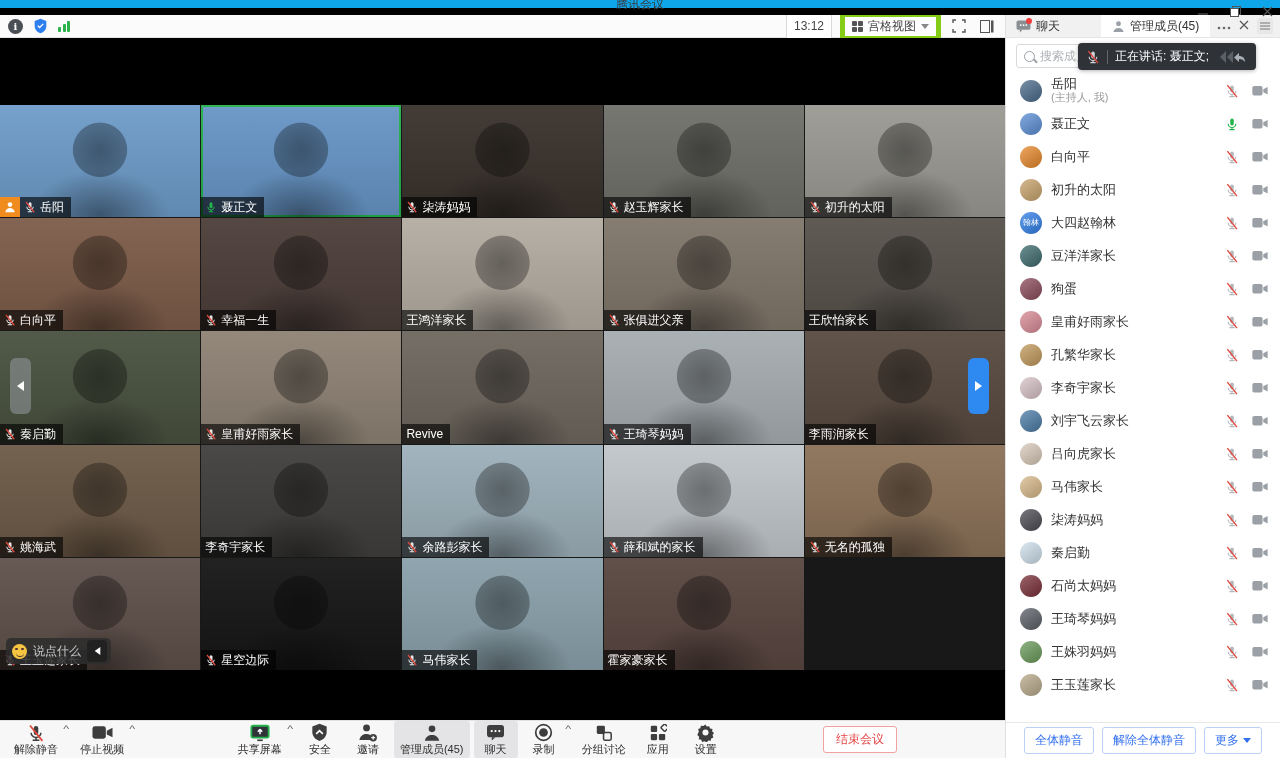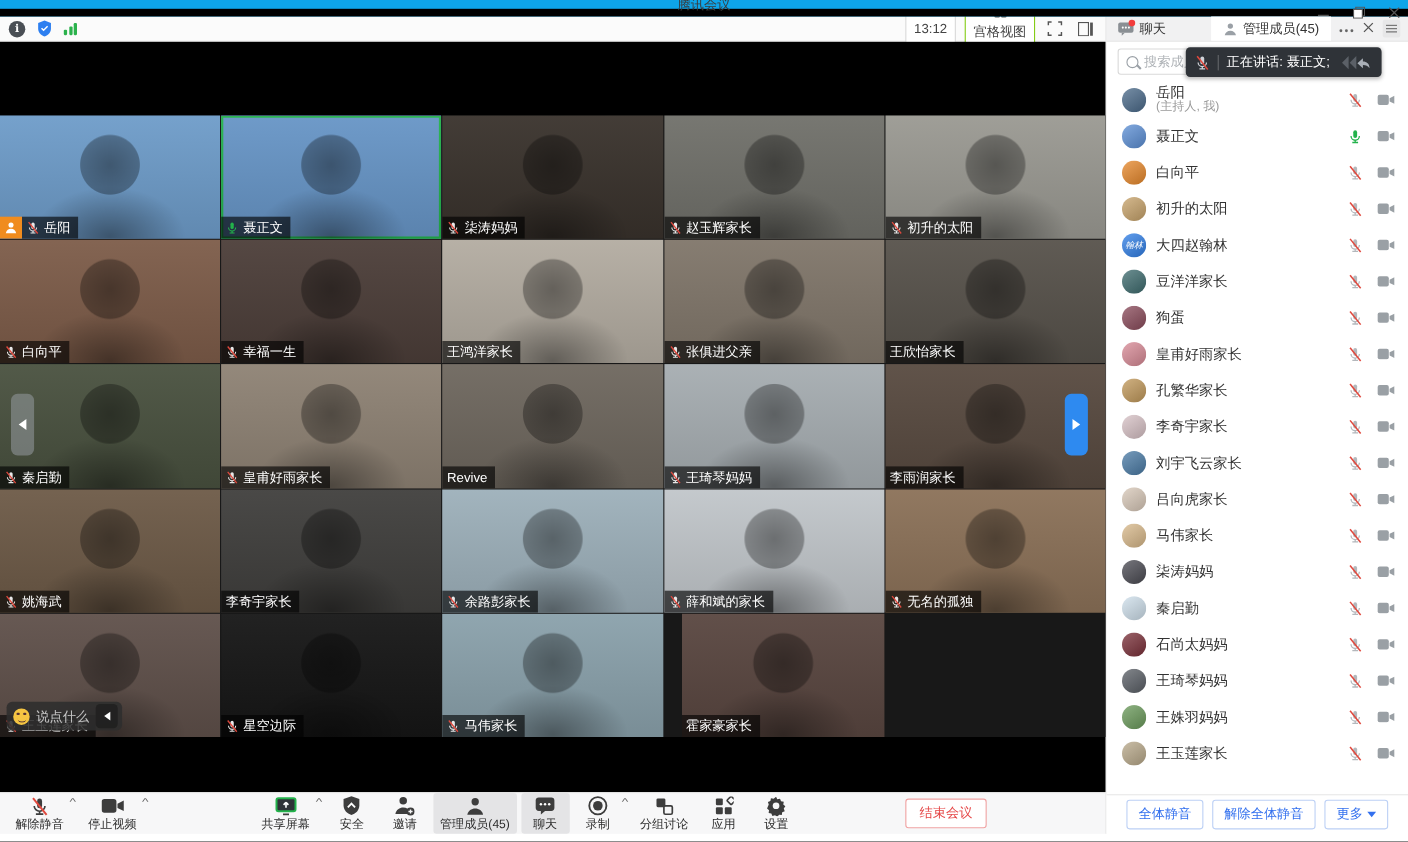--- a/index.html
+++ b/index.html
@@ -20,21 +20,21 @@
   
   .subbar { height:23px; background:#fbfbfb; border-bottom:1px solid #e4e4e4; display:flex; align-items:center; padding:0 8px; gap:8px; }
   .status-icons { display:flex; align-items:center; gap:10px; }
   .ico-info { width:15px; height:15px; border-radius:50%; background:#4a4f55; color:#fff; font-size:10px; font-weight:bold; display:flex; align-items:center; justify-content:center; font-family:"DejaVu Serif",serif; }
   .ico-shield { width:15px; height:16px; }
   .ico-signal { display:flex; align-items:flex-end; gap:1.5px; height:12px; }
   .ico-signal i { width:3px; background:#2bb24c; display:block; border-radius:1px; }
   .ico-signal i:nth-child(1){height:5px} .ico-signal i:nth-child(2){height:8px} .ico-signal i:nth-child(3){height:11px}
   .subbar .spacer { flex:1; }
   .time-box { border:1px solid #d9d9d9; border-radius:2px; padding:17px 7px; font-size:12px; color:#444; background:#fff; }
-  .view-btn { border:1px solid #84cc16; border-radius:2px; padding:1px 7px; display:flex; align-items:center; gap:5px; background:#fff; cursor:pointer; color:#444;flex-direction:column; }
+  .view-btn { border:5px solid #84cc16; border-radius:2px; padding:1px 7px; display:flex; align-items:center; gap:5px; background:#fff; cursor:pointer; color:#444; }
   .grid-glyph { display:grid; grid-template-columns:5px 5px; grid-template-rows:5px 5px; gap:1px; }
   .grid-glyph i { background:#555; border-radius:1px; }
   .caret-down { width:0; height:0; border-left:4px solid transparent; border-right:4px solid transparent; border-top:5px solid #888; }
   .sq-btn { width:20px; height:18px; display:flex; align-items:center; justify-content:center; cursor:pointer; }
 
   
   .tabsbar { height:23px; background:#f1f1f2; border-bottom:1px solid #e4e4e4; display:flex; align-items:stretch; }
   .tab { display:flex; align-items:center; gap:5px; padding:0 10px; font-size:12px; color:#333; cursor:pointer; position:relative; }
   .tab.chat { flex:1.1; }
   .tab.members { flex:1.3; background:#fff; justify-content:center; }
@@ -86,21 +86,21 @@
   .search-box input { border:none; outline:none; width:80px; font-size:12px; color:#333; background:transparent; }
   .search-box input::placeholder { color:#aeb2b6; }
   .mag { width:11px; height:11px; border:1.5px solid #9aa0a6; border-radius:50%; position:relative; }
   .mag:after { content:""; position:absolute; width:5px; height:1.5px; background:#9aa0a6; transform:rotate(45deg); right:-4px; bottom:-1px; }
   .toast { position:absolute; top:5px; left:72px; height:27px; background:#2f3338; border-radius:4px; display:flex; align-items:center; gap:7px; padding:0 8px; z-index:9; color:#fff; box-shadow:0 1px 4px rgba(0,0,0,.3); }
   .toast .vdiv { width:1px; height:14px; background:rgba(255,255,255,.25); }
   .toast .txt { font-size:12px; white-space:nowrap; }
   .toast .arrows { display:flex; align-items:center; margin-left:2px; }
   .member-list { flex:1; overflow:hidden; padding-top:2px; }
   .member { height:33px; display:flex; align-items:center; padding:0 12px 0 14px; gap:9px; cursor:pointer; }
-  .avatar { width:22px; height:22px; border-radius:50%; flex:0 0 22px; display:flex; align-items:center; justify-content:center; color:#fff; font-size:8px; background-image:linear-gradient(145deg, rgba(255,255,255,.25), rgba(0,0,0,.2));font-style:italic; }
+  .avatar { width:22px; height:22px; border-radius:50%; flex:0 0 22px; display:flex; align-items:center; justify-content:center; color:#fff; font-size:8px; background-image:linear-gradient(145deg, rgba(255,255,255,.25), rgba(0,0,0,.2)); }
   .m-names { flex:1; overflow:hidden; }
   .m-name { font-size:13px; color:#333; line-height:14px; white-space:nowrap; }
   .m-sub { font-size:11px; color:#999; line-height:13px; }
   .m-icons { display:flex; align-items:center; gap:13px; }
   .sb-footer { height:36px; border-top:1px solid #e8e8e8; display:flex; align-items:center; justify-content:center; gap:8px; background:#fff; }
   .sb-btn { border:1px solid #bcd0f5; color:#3370ee; background:#fff; border-radius:3px; font-size:12px; padding:4px 10px; cursor:pointer; display:flex; align-items:center; gap:4px; white-space:nowrap; }
   .sb-caret { width:0; height:0; border-left:4px solid transparent; border-right:4px solid transparent; border-top:5px solid #3370ee; }
 </style>
 </head>
 <body>
@@ -496,21 +496,21 @@
                     <rect x="9" y="2.5" width="6" height="12" rx="3" fill="#e8e8e8"></rect>
                     <path d="M5.5 11.5a6.5 6.5 0 0 0 13 0" fill="none" stroke="#e8e8e8" stroke-width="2"></path>
                     <path d="M12 18v3.5M7.5 21.5h9" stroke="#e8e8e8" stroke-width="2"></path>
                     <line x1="4" y1="2" x2="20.5" y2="22.5" stroke="#e0493e" stroke-width="2.4"></line>
                   </svg>
                 </span>
                 <span>马伟家长</span>
               </span>
             </div>
           </div>
-          <div class="tile" style="background: rgb(89, 70, 64); margin-left: 16px;">
+          <div class="tile" style="background: rgb(89, 70, 64);">
             <div class="shade"></div>
             <div class="namebar">
               <span class="label">
                 <span>霍家豪家长</span>
               </span>
             </div>
           </div>
         </div>
       <div class="nav-arrow nav-left">
           <span class="tri-l"></span>

